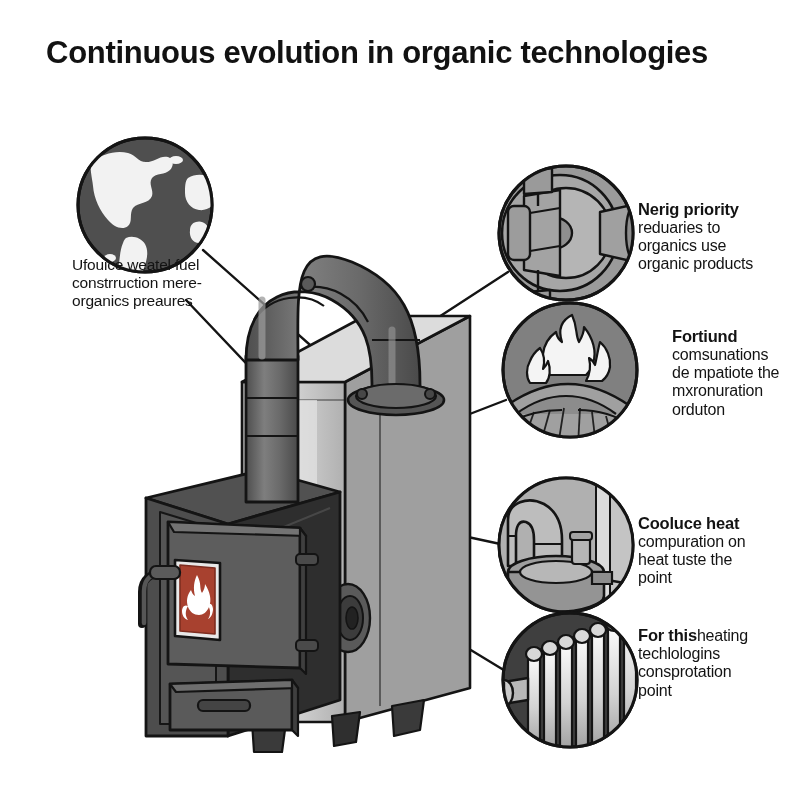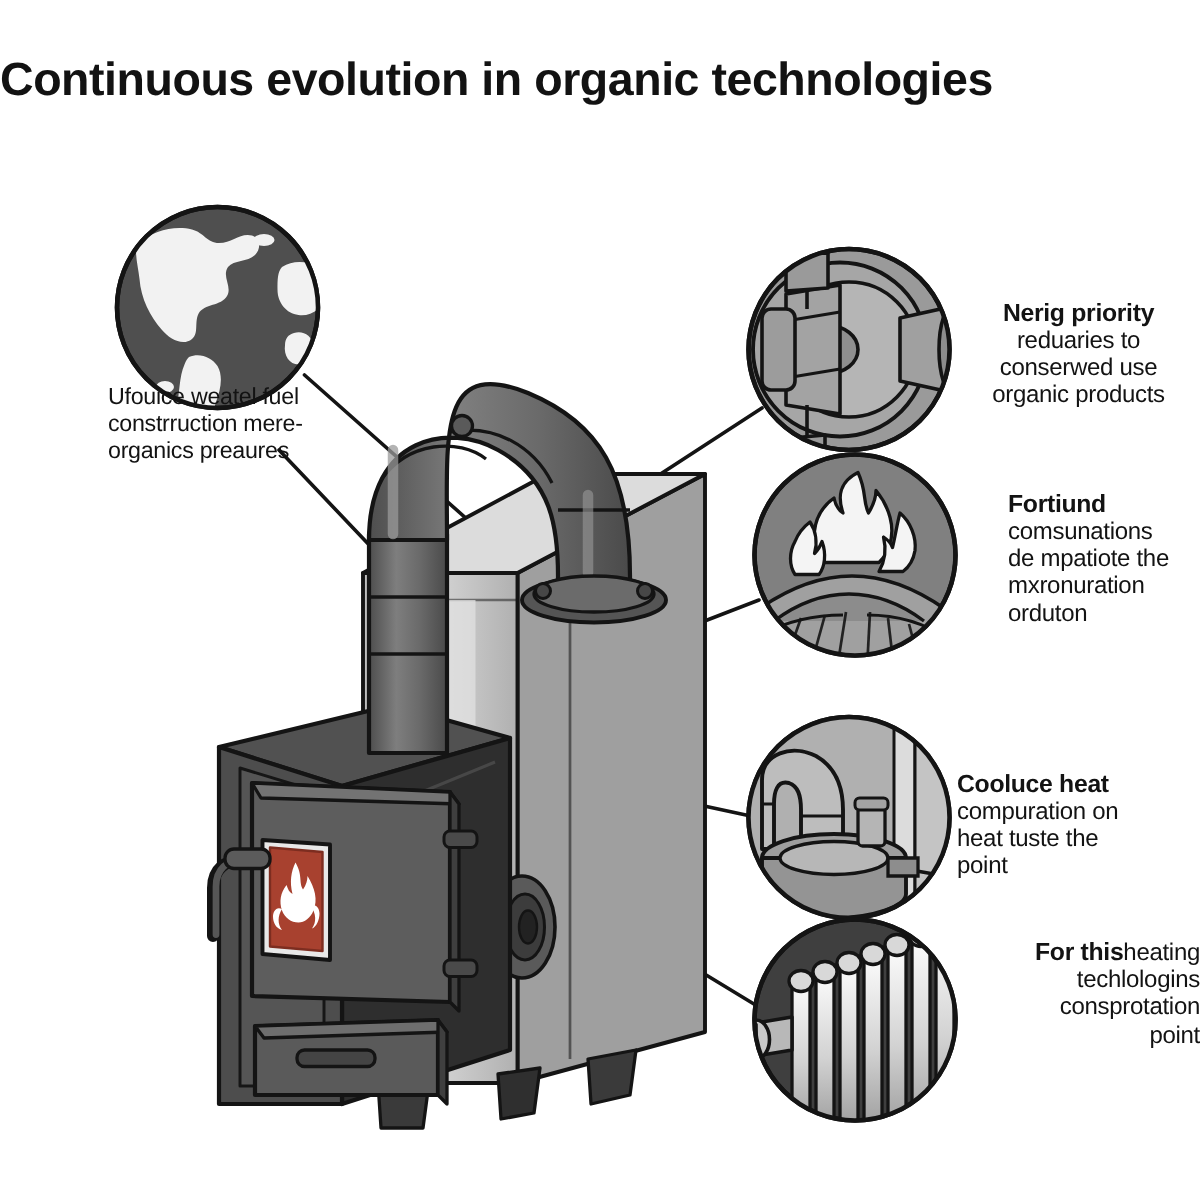--- a/index.html
+++ b/index.html
@@ -30,21 +30,21 @@
     height: 800px;
     display: block;
   }
 
   
   .title {
     position: absolute;
     left: 0;
     top: 36px;
     width: 708px;
-    text-align: left;
+    text-align: right;
     font-size: 31px;
     font-weight: 700;
     letter-spacing: -0.3px;
     color: #121212;
     line-height: 1.1;
   }
 
   
   .callout {
     position: absolute;
@@ -73,24 +73,24 @@
   .callout-left {
     left: 72px;
     top: 256px;
     width: 200px;
     text-align: left;
     font-size: 15.5px;
     line-height: 1.16;
     letter-spacing: -0.2px;
   }
 
-  #callout-energy  { left: 638px; top: 200px; width: 162px; text-align: center; }
+  #callout-energy  { left: 638px; top: 200px; width: 162px; }
   #callout-fuel    { left: 624px; top: 327px; width: 138px; padding-left: 48px; }
   #callout-heat    { left: 638px; top: 514px; width: 162px; }
-  #callout-system  { left: 638px; top: 626px; width: 162px; text-align: right; }
+  #callout-system  { left: 638px; top: 626px; width: 162px; }
 </style>
 </head>
 <body>
 
 <div id="infographic">
 
   <svg class="stage-svg" viewBox="0 0 800 800" xmlns="http://www.w3.org/2000/svg">
     <defs>
       <clipPath id="clip-globe">
           <circle cx="145" cy="205" r="67"></circle>
@@ -370,21 +370,21 @@
 
   <div class="callout callout-left">
     <div>Ufouice weatel fuel</div>
     <div>constrruction mere-</div>
     <div>organics preaures</div>
   </div>
 
   <div class="callout" id="callout-energy">
     <span class="head">Nerig priority</span>
     <span class="body">reduaries to</span>
-    <span class="body">conserwed use</span>
+    <span class="body">organics use</span>
     <span class="body">organic products</span>
   </div>
 
   <div class="callout" id="callout-fuel">
     <span class="head">Fortiund</span>
     <span class="body">comsunations</span>
     <span class="body">de mpatiote the</span>
     <span class="body">mxronuration</span>
     <span class="body">orduton</span>
   </div>

